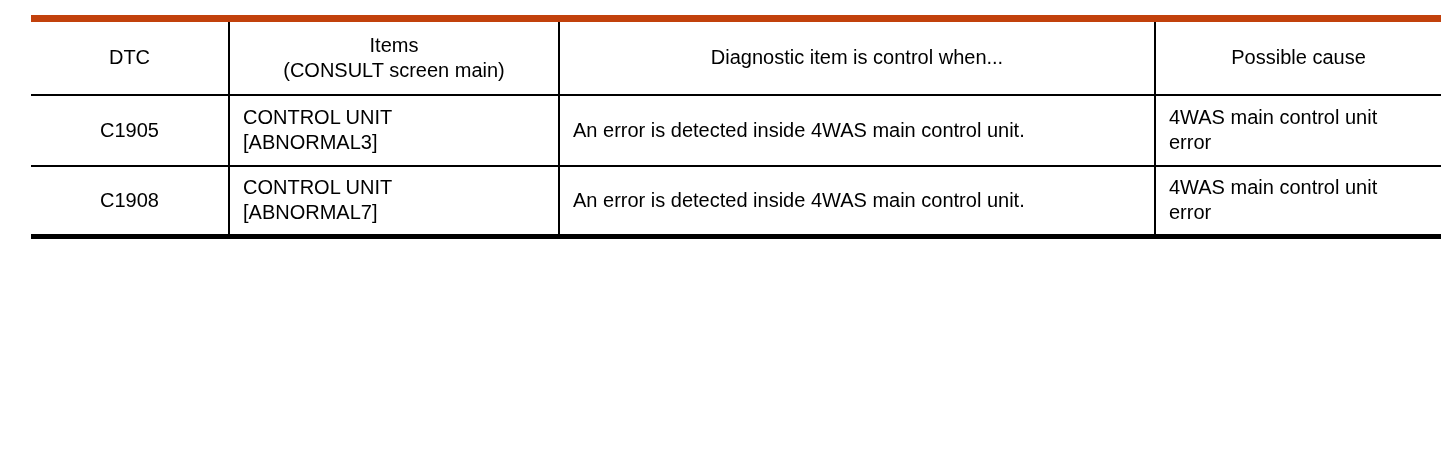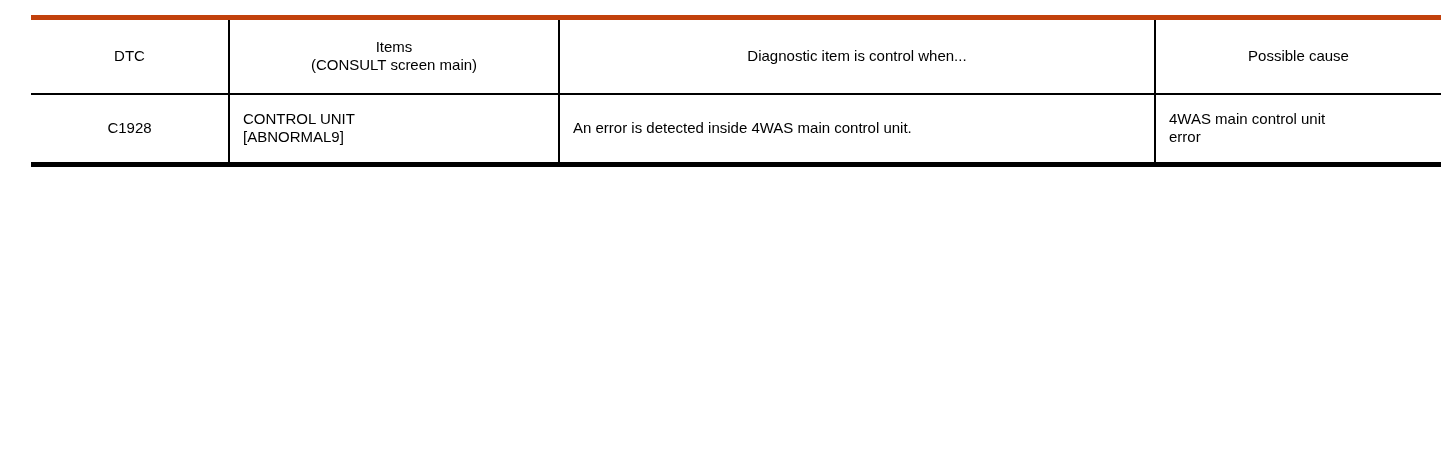--- a/index.html
+++ b/index.html
@@ -12,23 +12,23 @@
     color: #000000;
     overflow: hidden;
   }
   .dtc-table {
     position: absolute;
     left: 31px;
     top: 15px;
     width: 1410px;
     border-collapse: collapse;
     table-layout: fixed;
-    border-top: 5px solid #c2410c;
+    border-top: 7px solid #c2410c;
     border-bottom: 5px solid #000000;
-    font-size: 15px;
+    font-size: 20px;
     line-height: 1.25;
   }
   .col-dtc      { width: 198px; }
   .col-items    { width: 330px; }
   .col-detected { width: 596px; }
   .col-cause    { width: 286px; }
 
   .dtc-table th,
   .dtc-table td {
     border: 2px solid #000000;
@@ -67,21 +67,29 @@
     <tr>
       <th>DTC</th>
       <th>Items
 (CONSULT screen main)</th>
       <th>Diagnostic item is control when...</th>
       <th>Possible cause</th>
     </tr>
   </thead>
   <tbody>
     <tr>
-      <td class="cell-dtc">C1928</td>
+      <td class="cell-dtc">C1905</td>
       <td class="cell-items">CONTROL UNIT
-[ABNORMAL9]</td>
+[ABNORMAL3]</td>
+      <td class="cell-detected">An error is detected inside 4WAS main control unit.</td>
+      <td class="cell-cause">4WAS main control unit
+error</td>
+    </tr>
+    <tr>
+      <td class="cell-dtc">C1908</td>
+      <td class="cell-items">CONTROL UNIT
+[ABNORMAL7]</td>
       <td class="cell-detected">An error is detected inside 4WAS main control unit.</td>
       <td class="cell-cause">4WAS main control unit
 error</td>
     </tr>
   </tbody>
 </table>
 
 </body></html>

